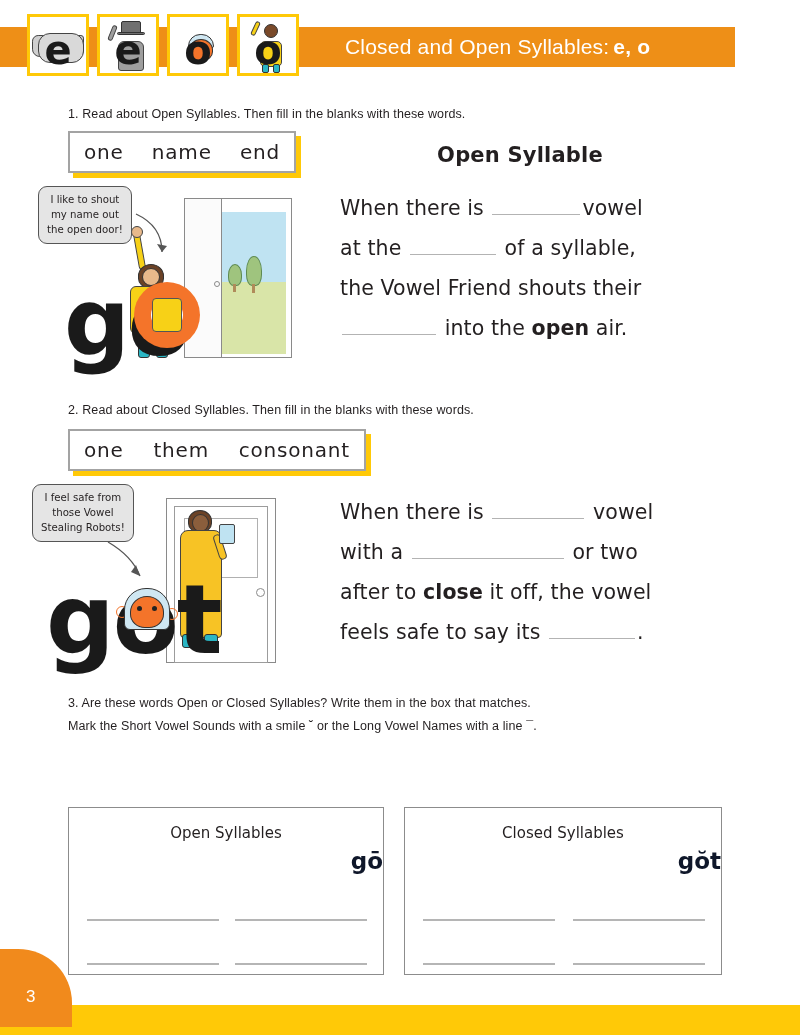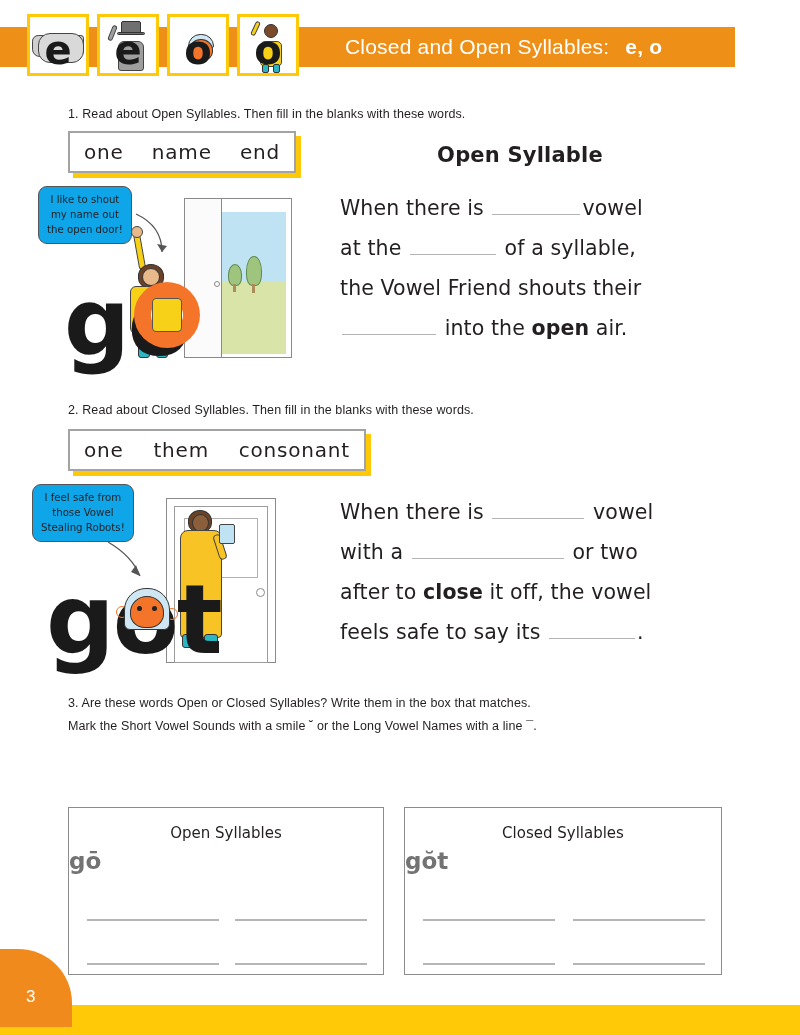--- a/index.html
+++ b/index.html
@@ -17,21 +17,21 @@
     width: 735px; height: 40px;
     background: #EE8F17;
   }
   .header-title {
     position: absolute; left: 345px; top: 27px;
     width: 380px; height: 40px;
     display: flex; align-items: center;
     color: #ffffff; font-size: 21px; letter-spacing: .2px;
     white-space: nowrap;
   }
-  .header-title b { font-weight: 700; margin-left: 16px; }
+  .header-title b { font-weight: 700; margin-left: 4px; }
 
   .cards { position: absolute; left: 27px; top: 14px; display: flex; gap: 8px; }
   .card {
     width: 62px; height: 62px; background: #fff;
     border: 3px solid #FFC907; position: relative;
     display: flex; align-items: flex-end; justify-content: center;
     overflow: hidden;
   }
   .card-letter {
     font-family: "DejaVu Sans", sans-serif;
@@ -98,21 +98,21 @@
   }
   .body-text b { font-weight:700; }
   .blank {
     display:inline-block; border-bottom:1.6px solid #b3b3b3;
     vertical-align:baseline; height:22px; margin:0 2px;
   }
 
   
   .illus { position:absolute; }
   .bubble {
-    position:absolute; background:#0ea5e9; border:1.3px solid #555;
+    position:absolute; background:#e5e5e5; border:1.3px solid #555;
     border-radius:9px; padding:6px 8px;
     font-family:"DejaVu Sans", sans-serif; font-size:10.2px; color:#231f20;
     text-align:center; line-height:1.45; white-space:nowrap; z-index:6;
   }
   .bubble-tailsvg { position:absolute; z-index:5; }
   .bigletters {
     position:absolute; font-family:"DejaVu Sans", sans-serif;
     font-weight:700; color:#1a1a1a; letter-spacing:-2px;
   }
   .door-frame {
@@ -132,23 +132,23 @@
 
   
   .ansbox {
     position:absolute; background:#fff; border:1.4px solid #8c8c8c;
   }
   .ansbox-title {
     position:absolute; left:0; right:0; top:16px; text-align:center;
     font-family:"DejaVu Sans", sans-serif; font-size:15px; color:#231f20;
   }
   .ansbox-word {
-    position:absolute; left:0; right:0; top:40px; text-align:left;
+    position:absolute; left:0; right:0; top:40px; text-align:right;
     font-family:"DejaVu Sans", sans-serif; font-weight:700;
-    font-size:23px; color:#737373;
+    font-size:23px; color:#0f172a;
   }
   .ansline {
     position:absolute; height:0; border-bottom:2px solid #b5b5b5;
   }
 
   
   .footer-bar {
     position:absolute; left:0; bottom:0; width:800px; height:30px;
     background:#FFC907;
   }

